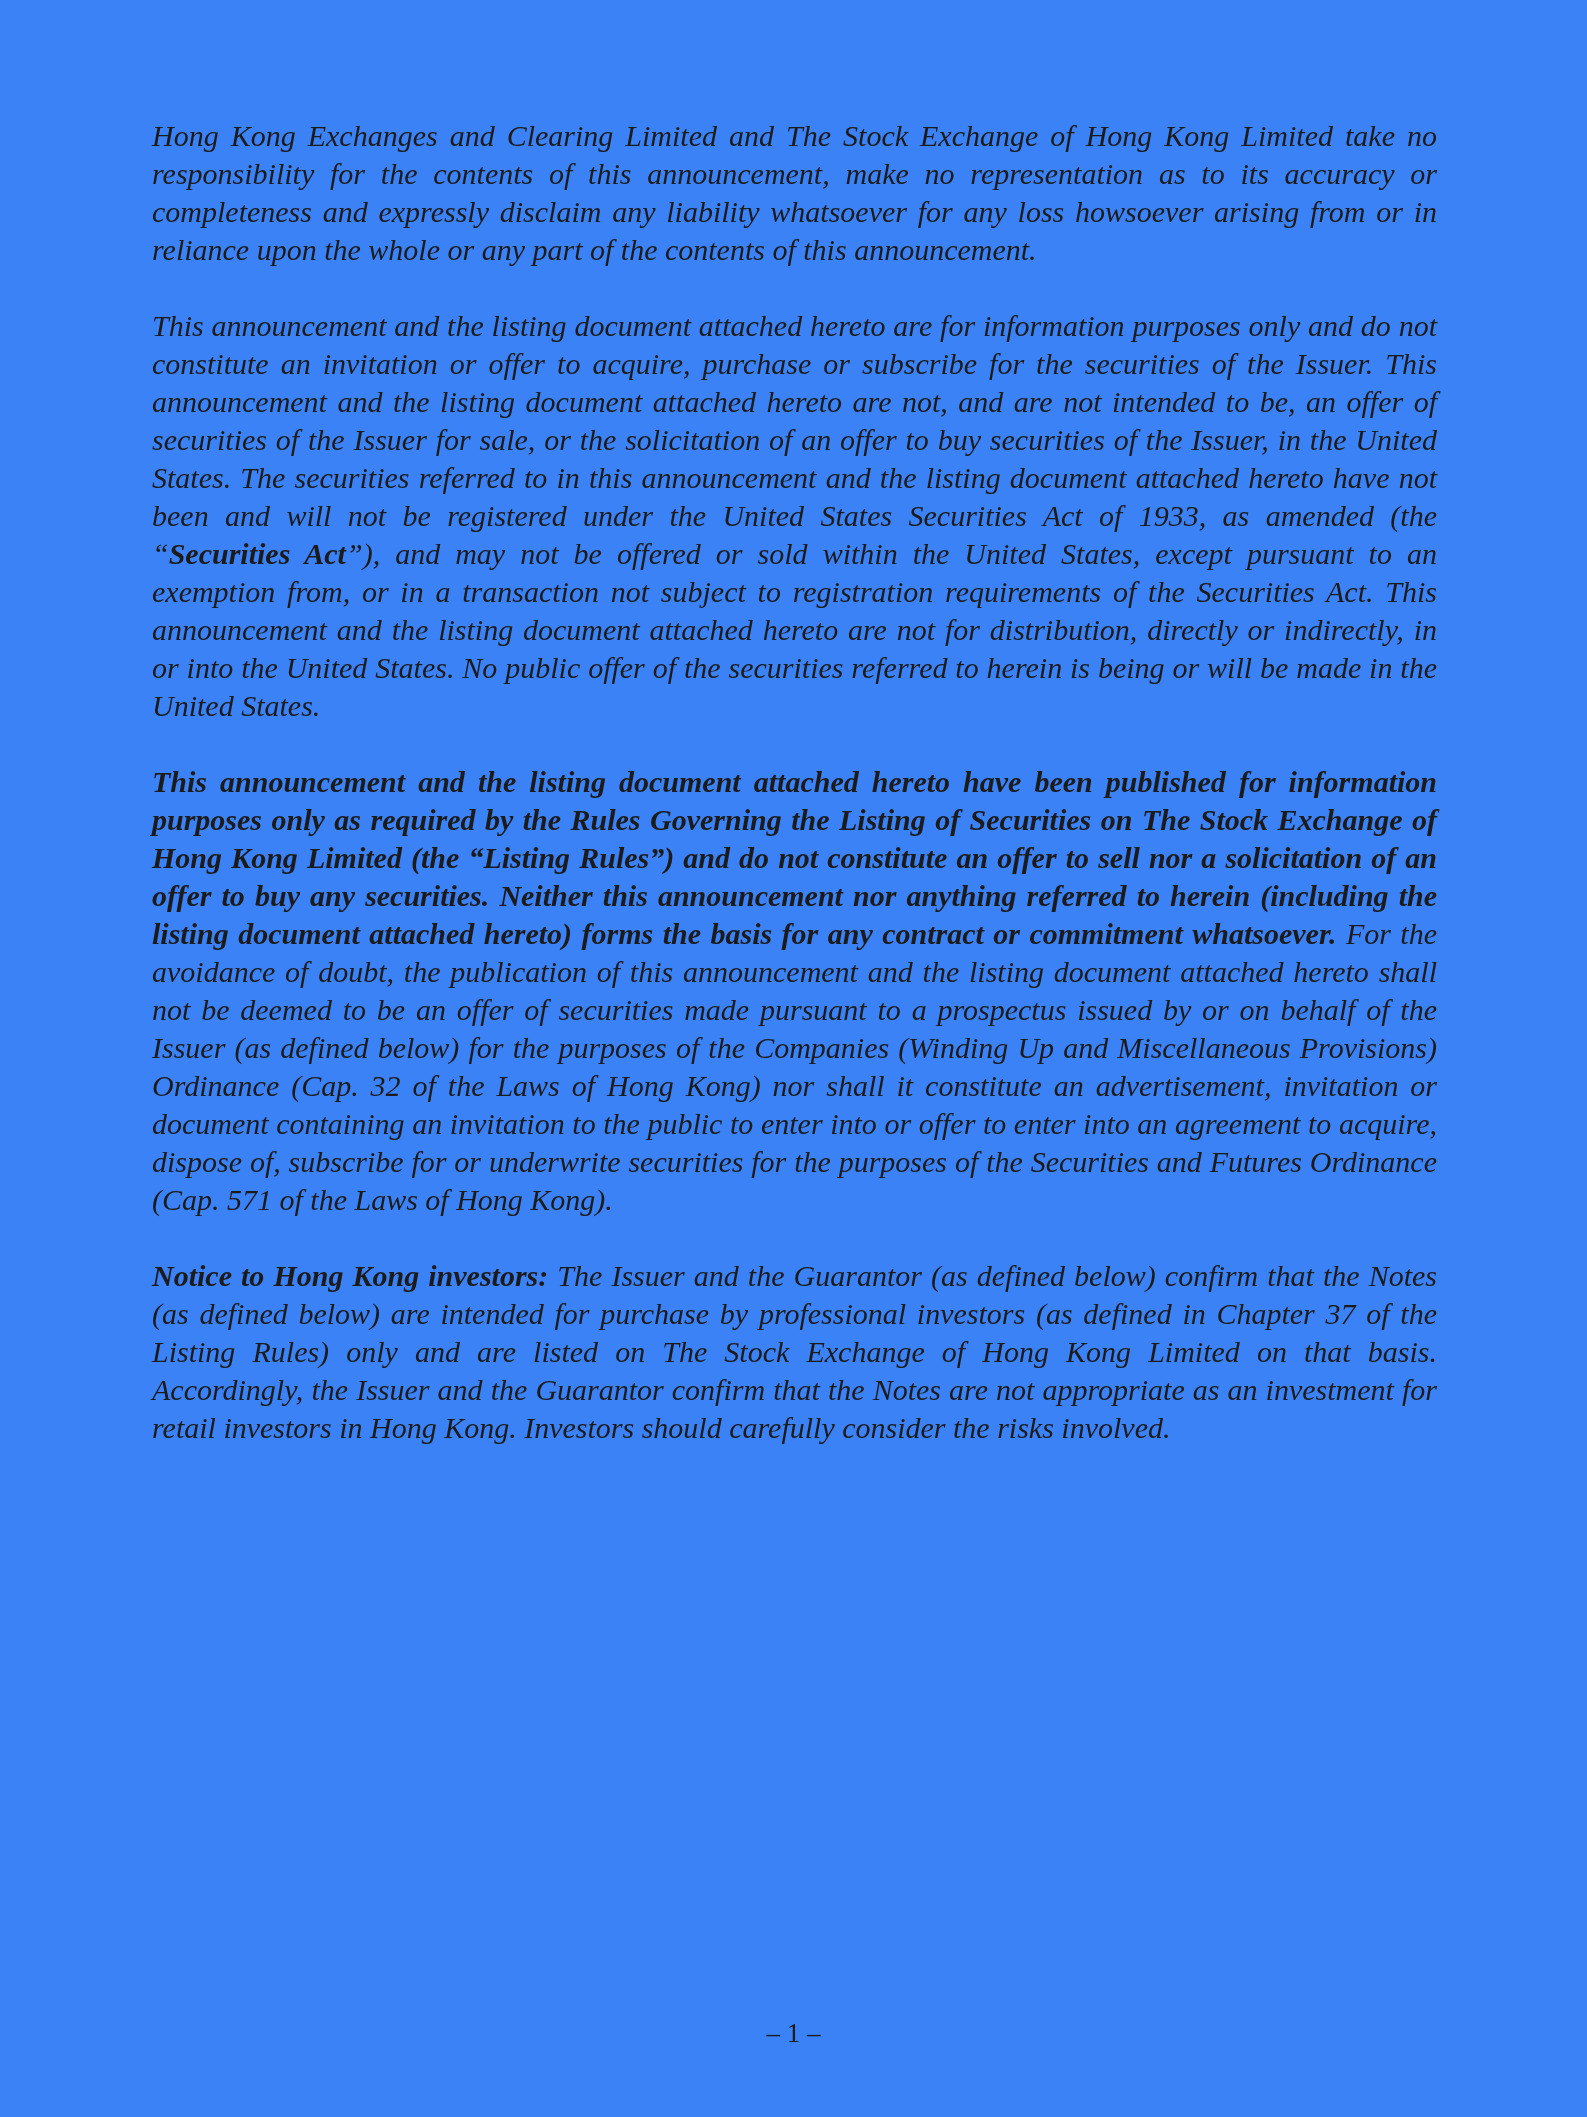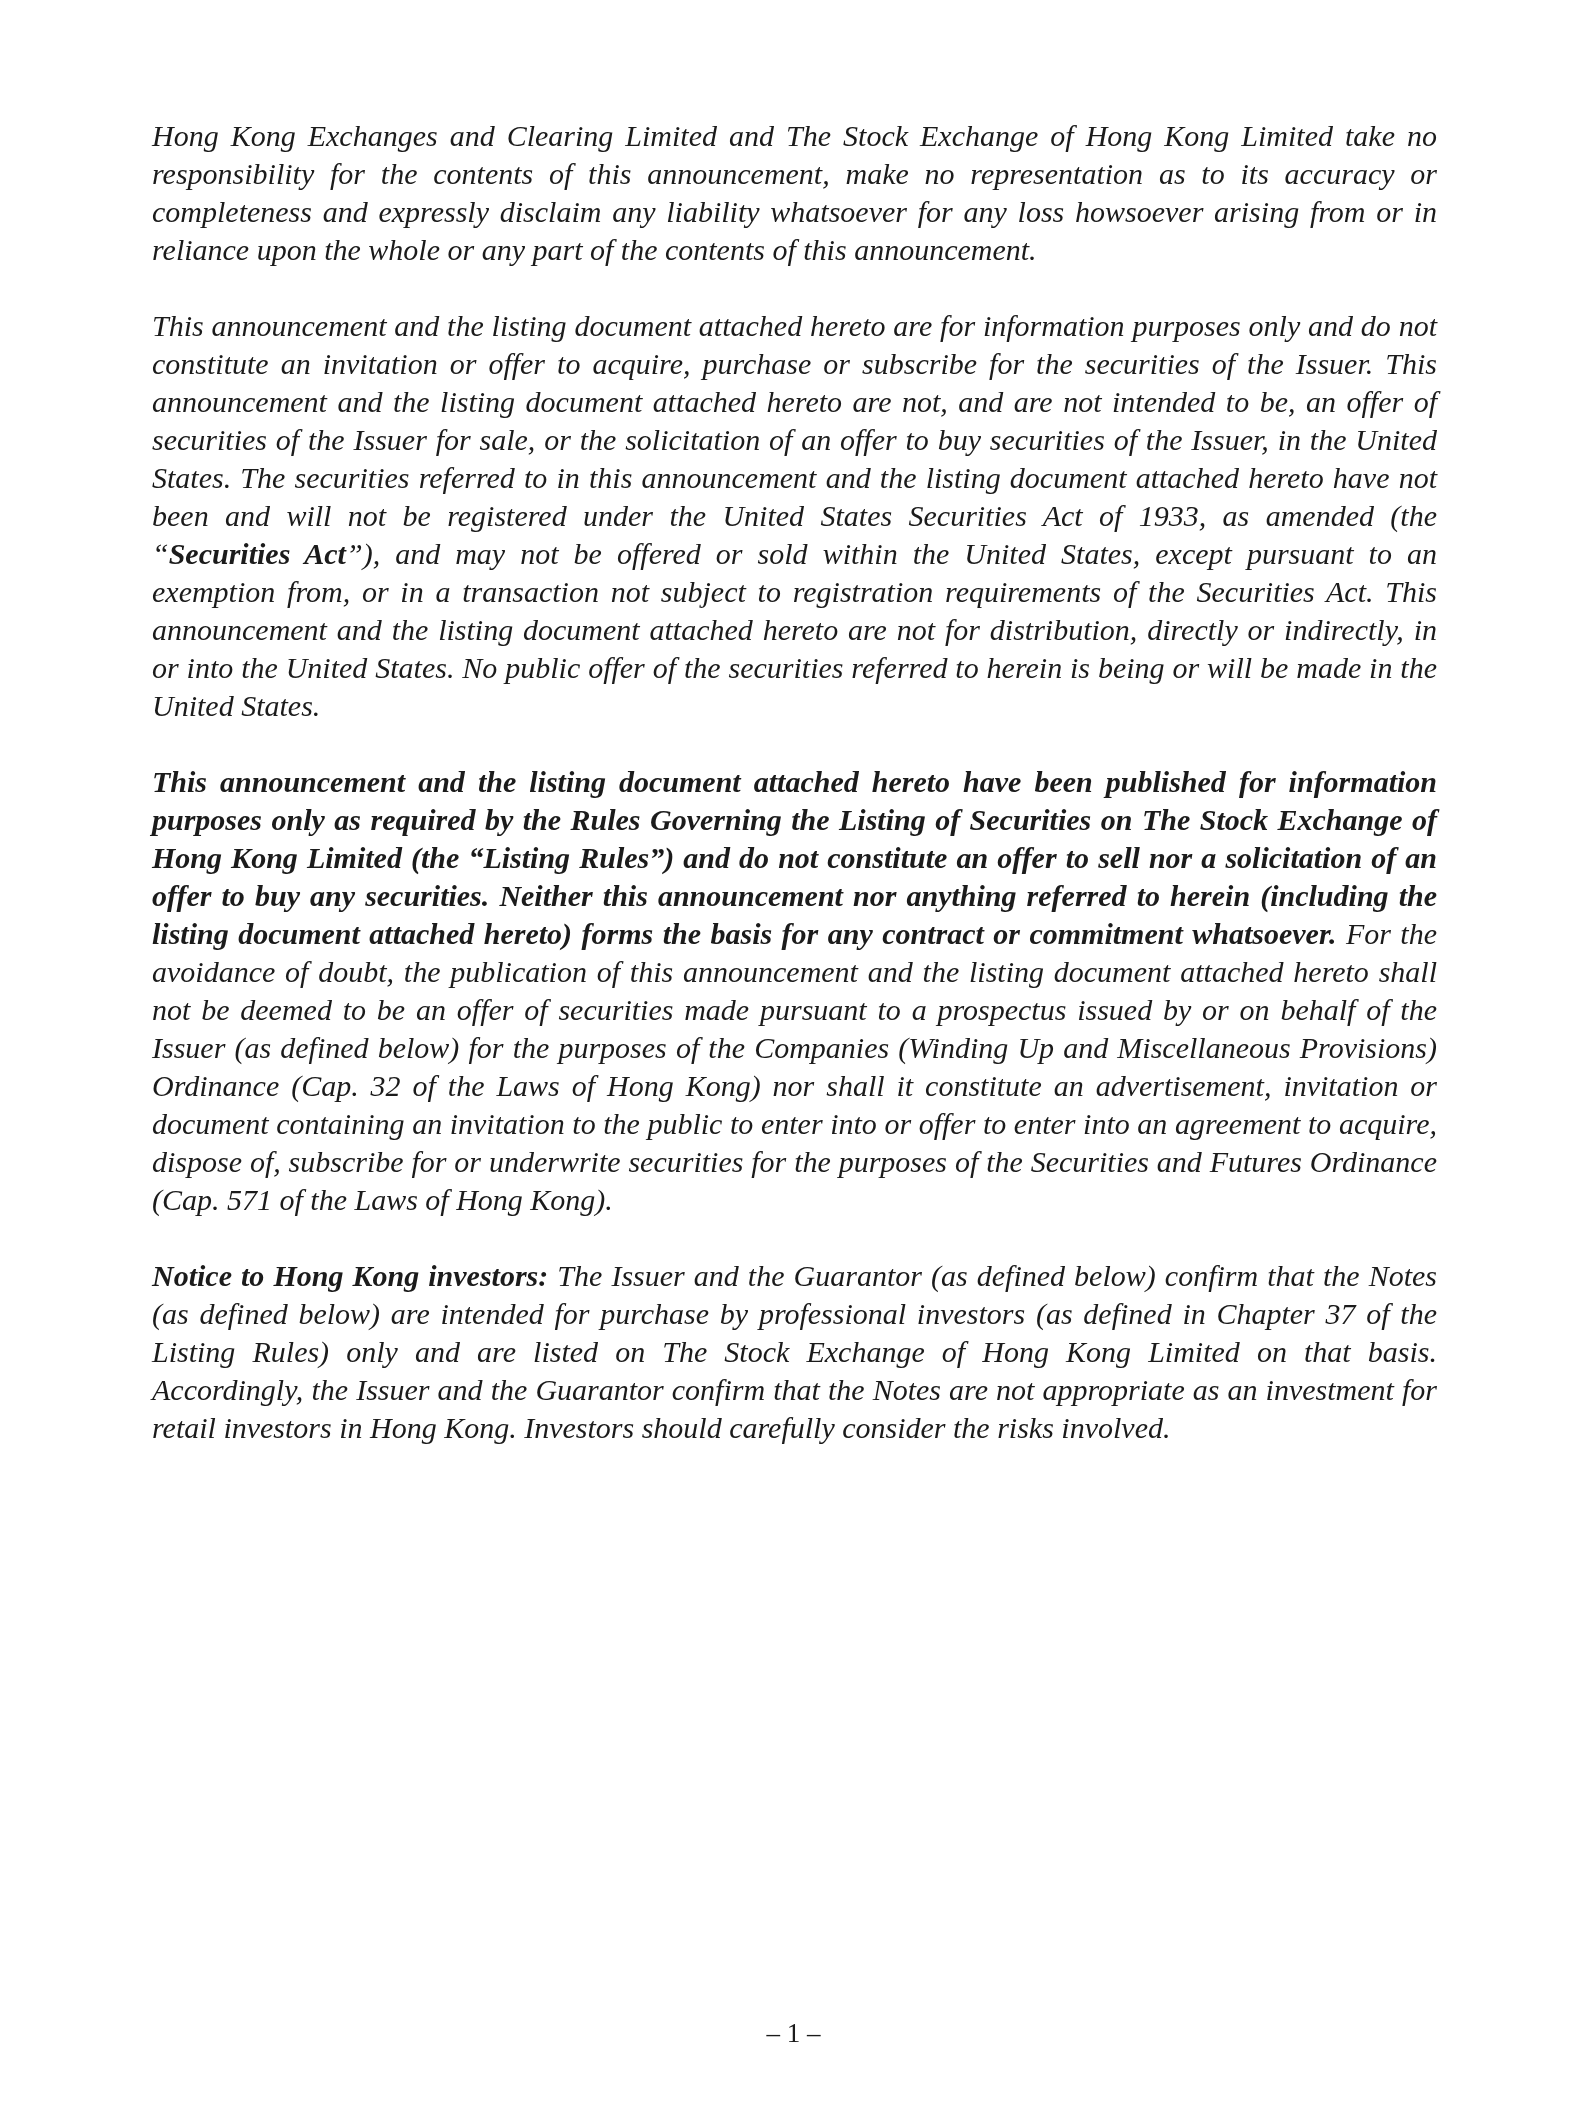--- a/index.html
+++ b/index.html
@@ -5,21 +5,21 @@
   html, body {
     margin: 0;
     padding: 0;
     background: #e9e9e9;
   }
   .page {
     position: relative;
     width: 1587px;
     height: 2117px;
     margin: 0 auto;
-    background: #ffffff;
+    background: #3b82f6;
     box-sizing: border-box;
     padding: 117px 150px 0 152px;
     overflow: hidden;
   }
   .doc {
     font-family: "Liberation Serif", serif;
     font-style: italic;
     font-size: 30px;
     line-height: 38px;
     color: #1b1b1b;

